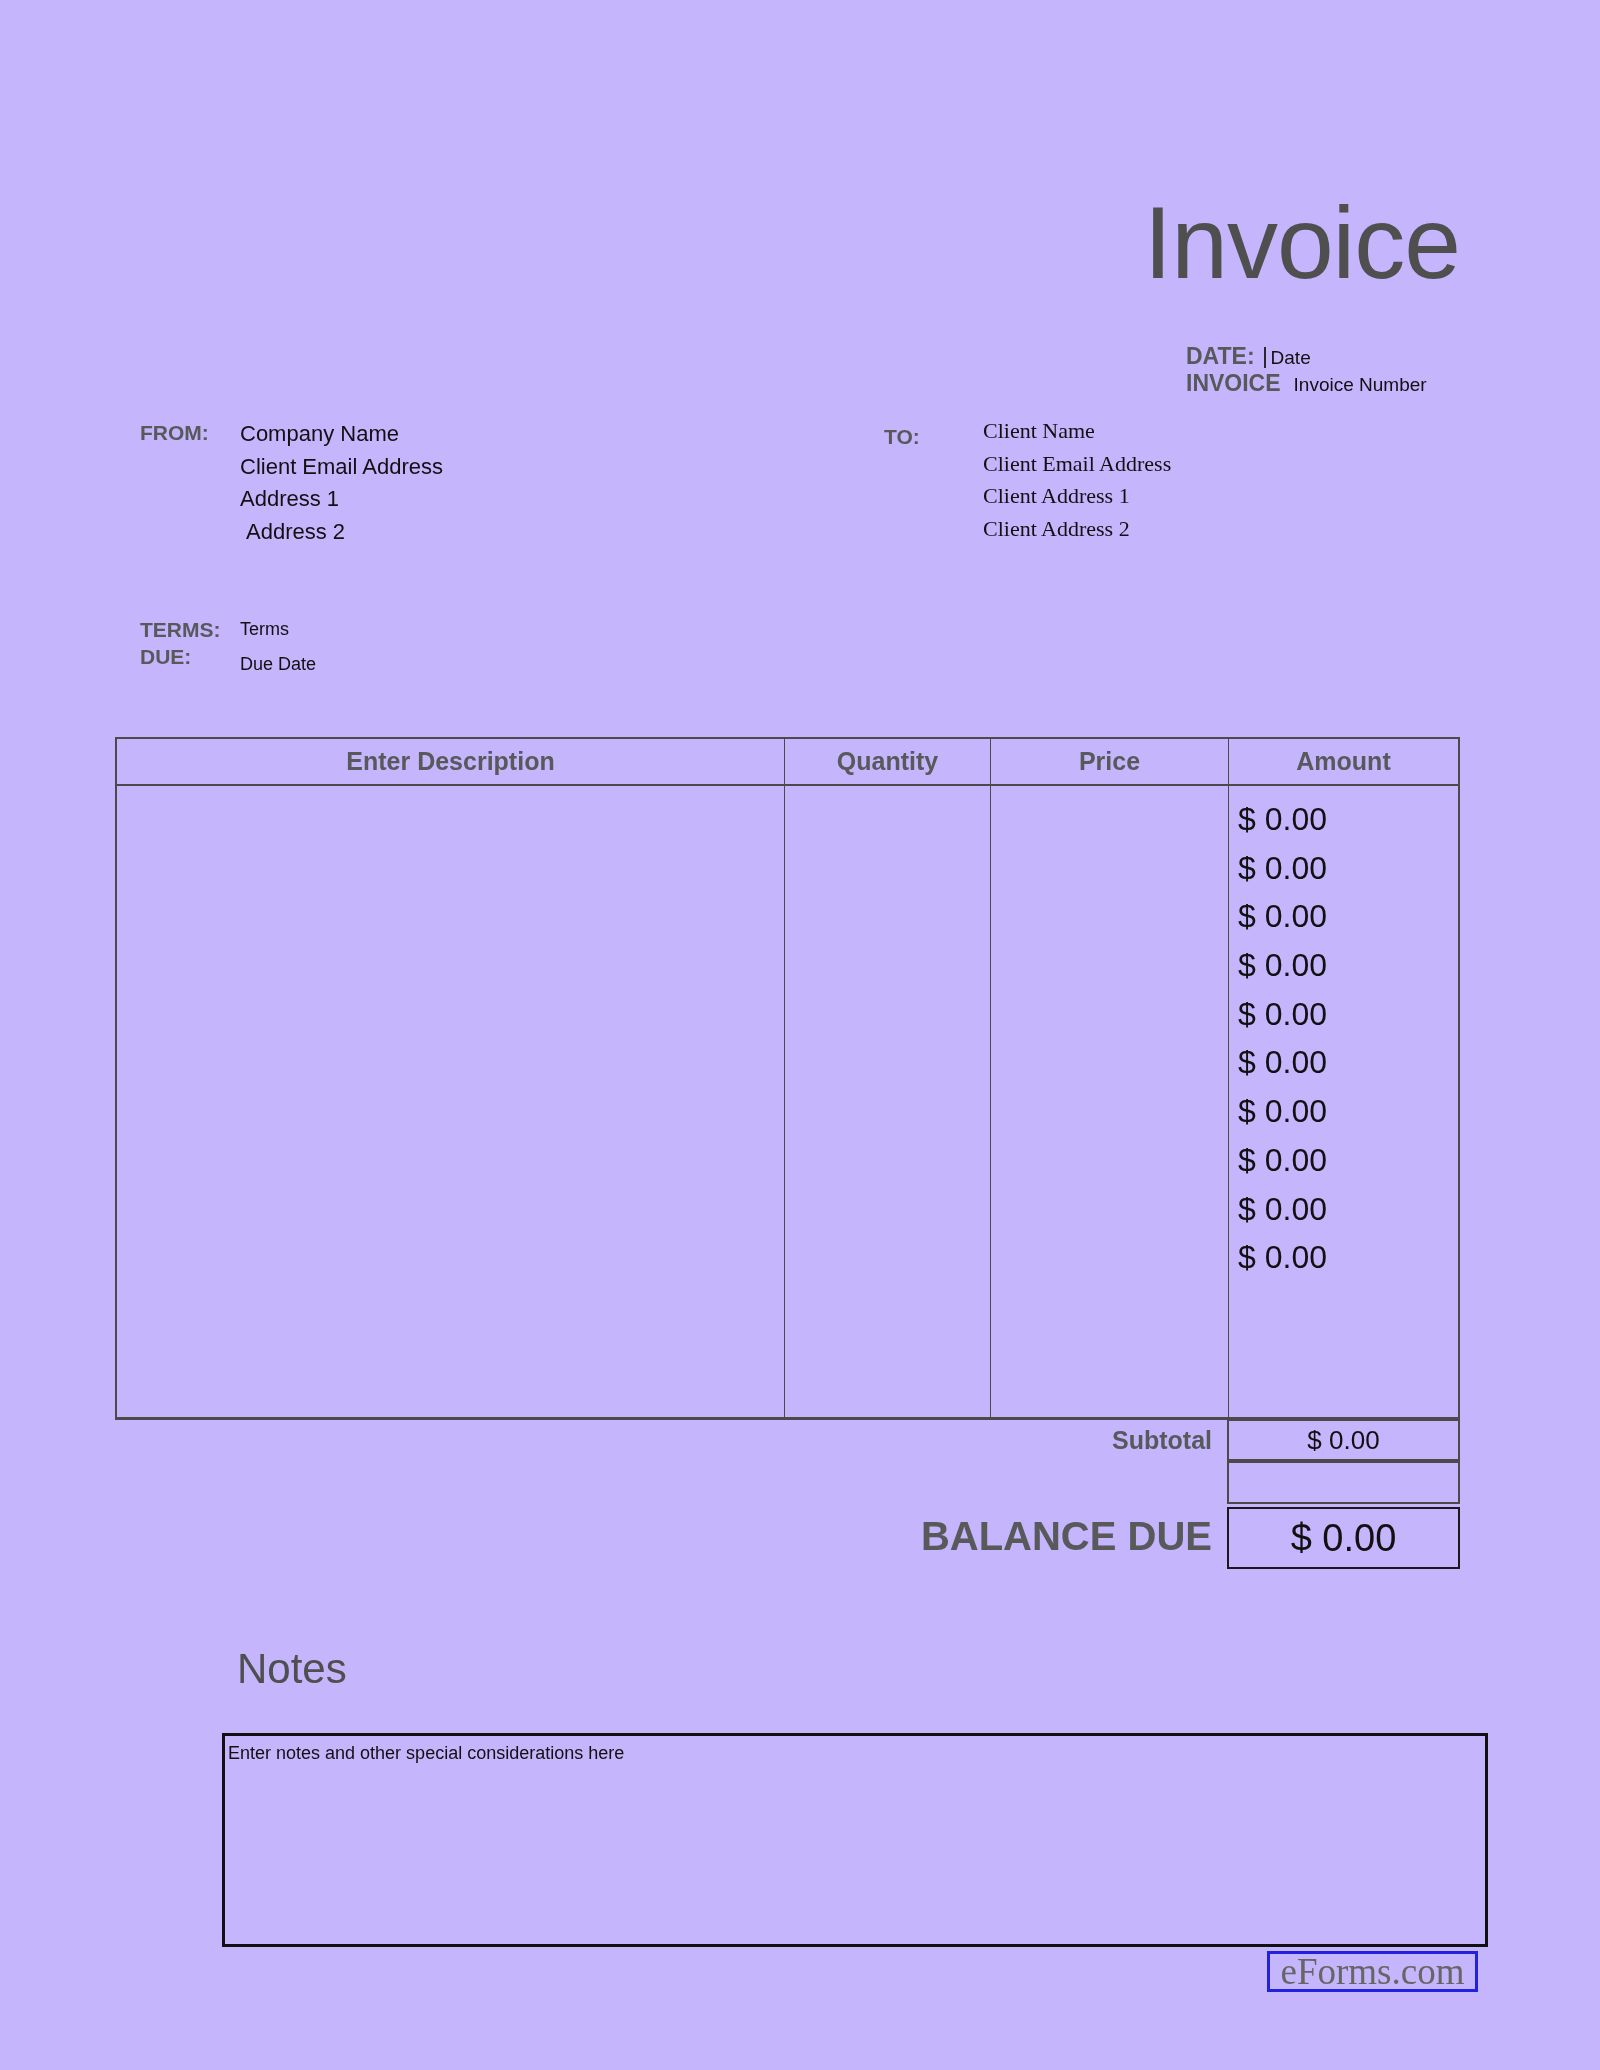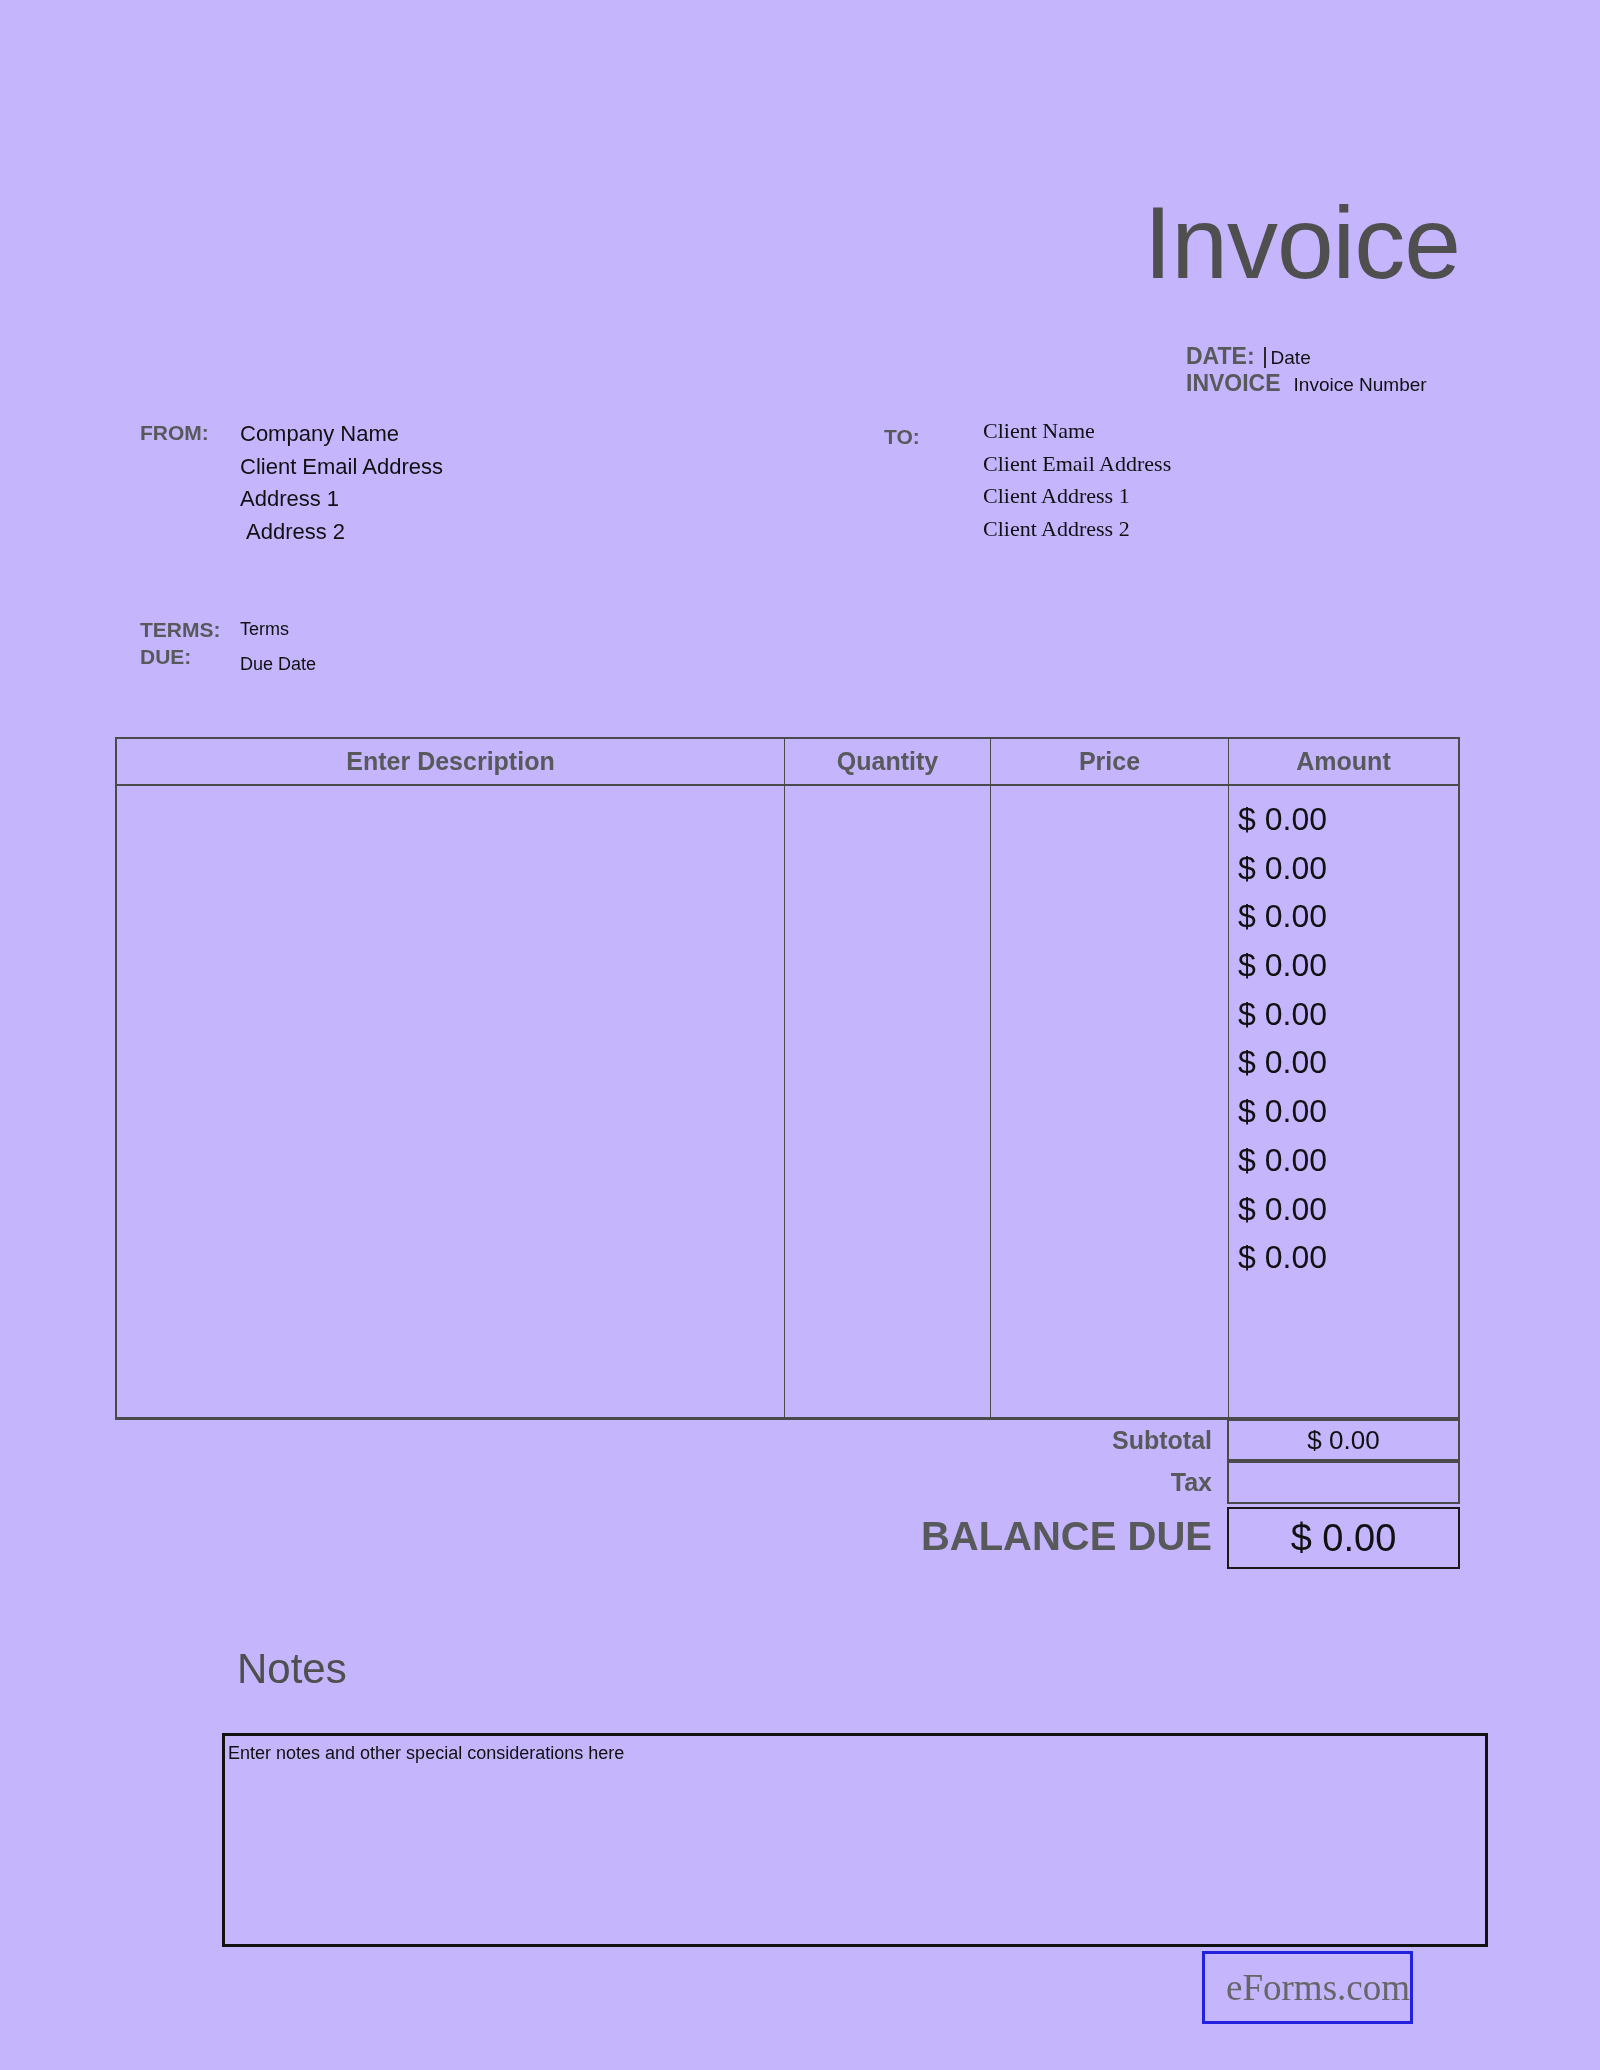--- a/index.html
+++ b/index.html
@@ -83,23 +83,23 @@
   .notes-box {
     position: absolute; left: 222px; top: 1733px; width: 1266px; height: 214px;
     border: 3px solid #111;
   }
   .notes-placeholder {
     font-size: 18px; color: #111; padding: 5px 3px; line-height: 24px;
   }
 
   
   .eforms-box {
-    position: absolute; left: 1202px; top: 1951px; width: 211px; height: 73px;
+    position: absolute; left: 1267px; top: 1951px; width: 211px; height: 41px;
     border: 3px solid #2121de;
-    display: flex; align-items: center; justify-content: flex-end;
+    display: flex; align-items: center; justify-content: center;
     cursor: pointer;
   }
   .eforms-text {
     font-family: "Liberation Serif", "DejaVu Serif", serif;
     font-size: 37px; color: #666; line-height: 1;
   }
 </style>
 </head>
 <body>
 
@@ -154,21 +154,20 @@
       <div>$ 0.00</div>
       <div>$ 0.00</div>
       <div>$ 0.00</div>
       <div>$ 0.00</div>
       <div>$ 0.00</div>
       <div>$ 0.00</div>
     </div>
   </div>
 
   <div class="sum-label lbl-subtotal">Subtotal</div>
-  <div class="sum-label lbl-tax">Tax</div>
   <div class="sum-label lbl-balance">BALANCE DUE</div>
 
   <div class="sum-box box-subtotal">$ 0.00</div>
   <div class="sum-box box-tax"></div>
   <div class="sum-box box-balance">$ 0.00</div>
 
   <div class="notes-heading">Notes</div>
   <div class="notes-box">
     <div class="notes-placeholder">Enter notes and other special considerations here</div>
   </div>

